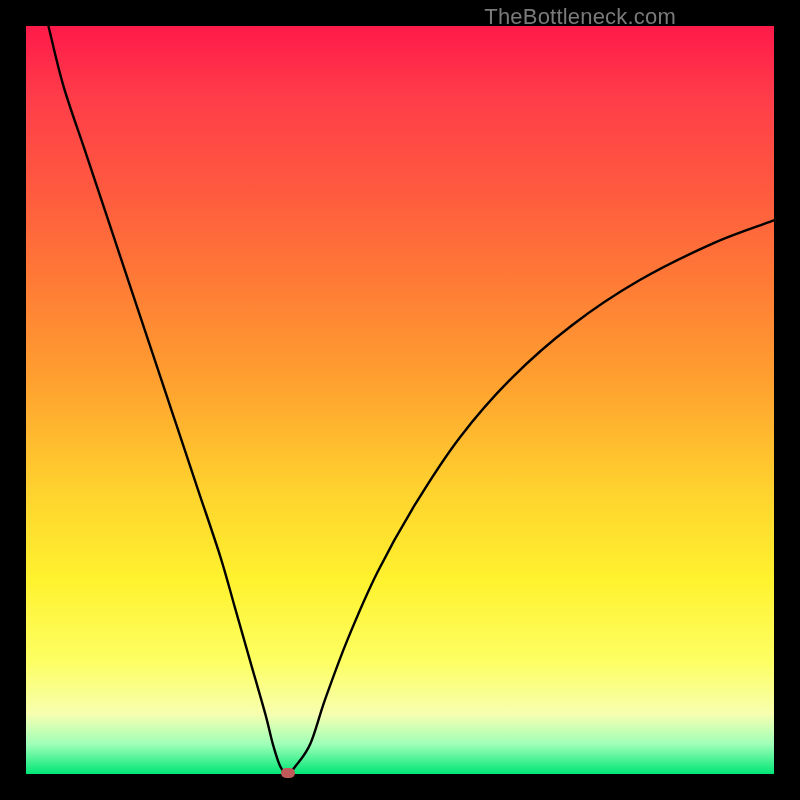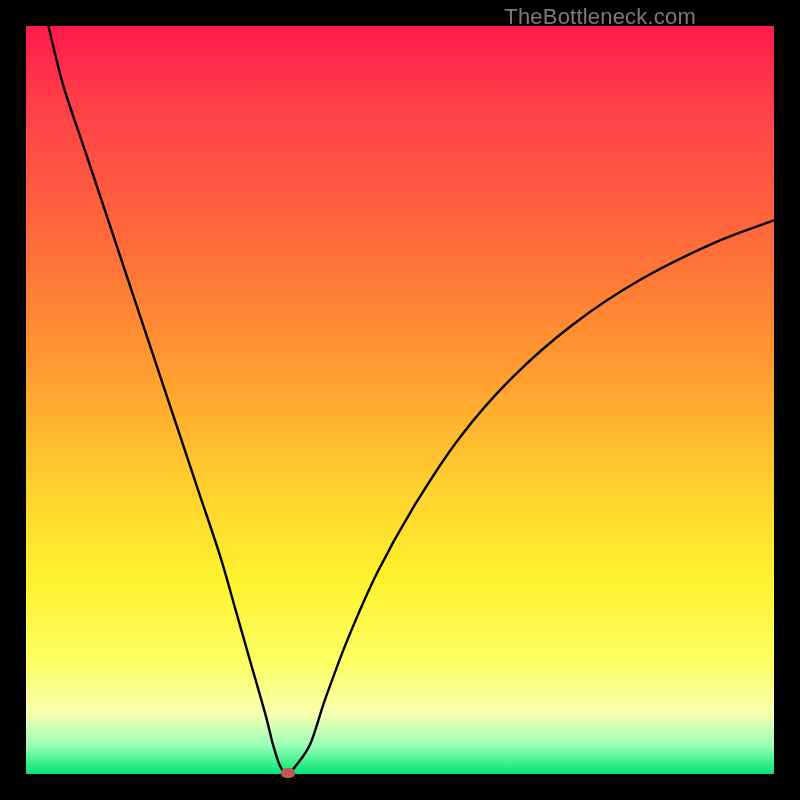--- a/index.html
+++ b/index.html
@@ -9,21 +9,20 @@
     height: 800px;
     background: #000;
     font-family: Arial, Helvetica, sans-serif;
     overflow: hidden;
   }
   .frame {
     position: relative;
     width: 688px;
     height: 800px;
     background: #000;
-    padding-left: 20px;
   }
   .plot-area {
     position: absolute;
     left: 26px;
     top: 26px;
     width: 748px;
     height: 748px;
     
     background: linear-gradient(
       to bottom,

